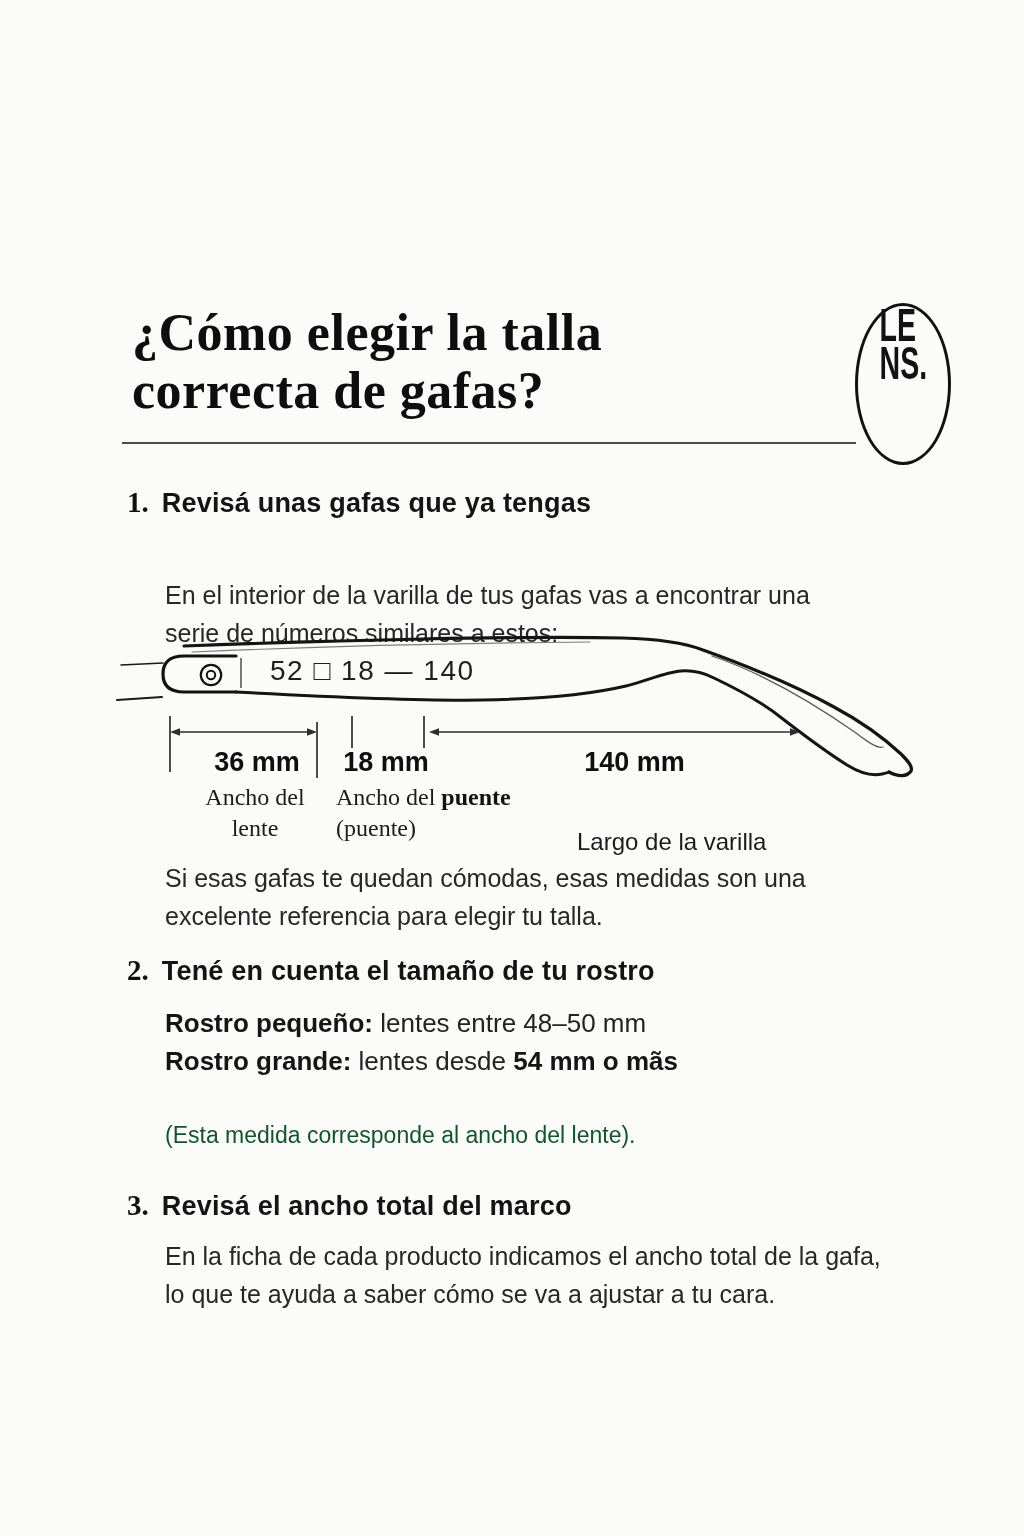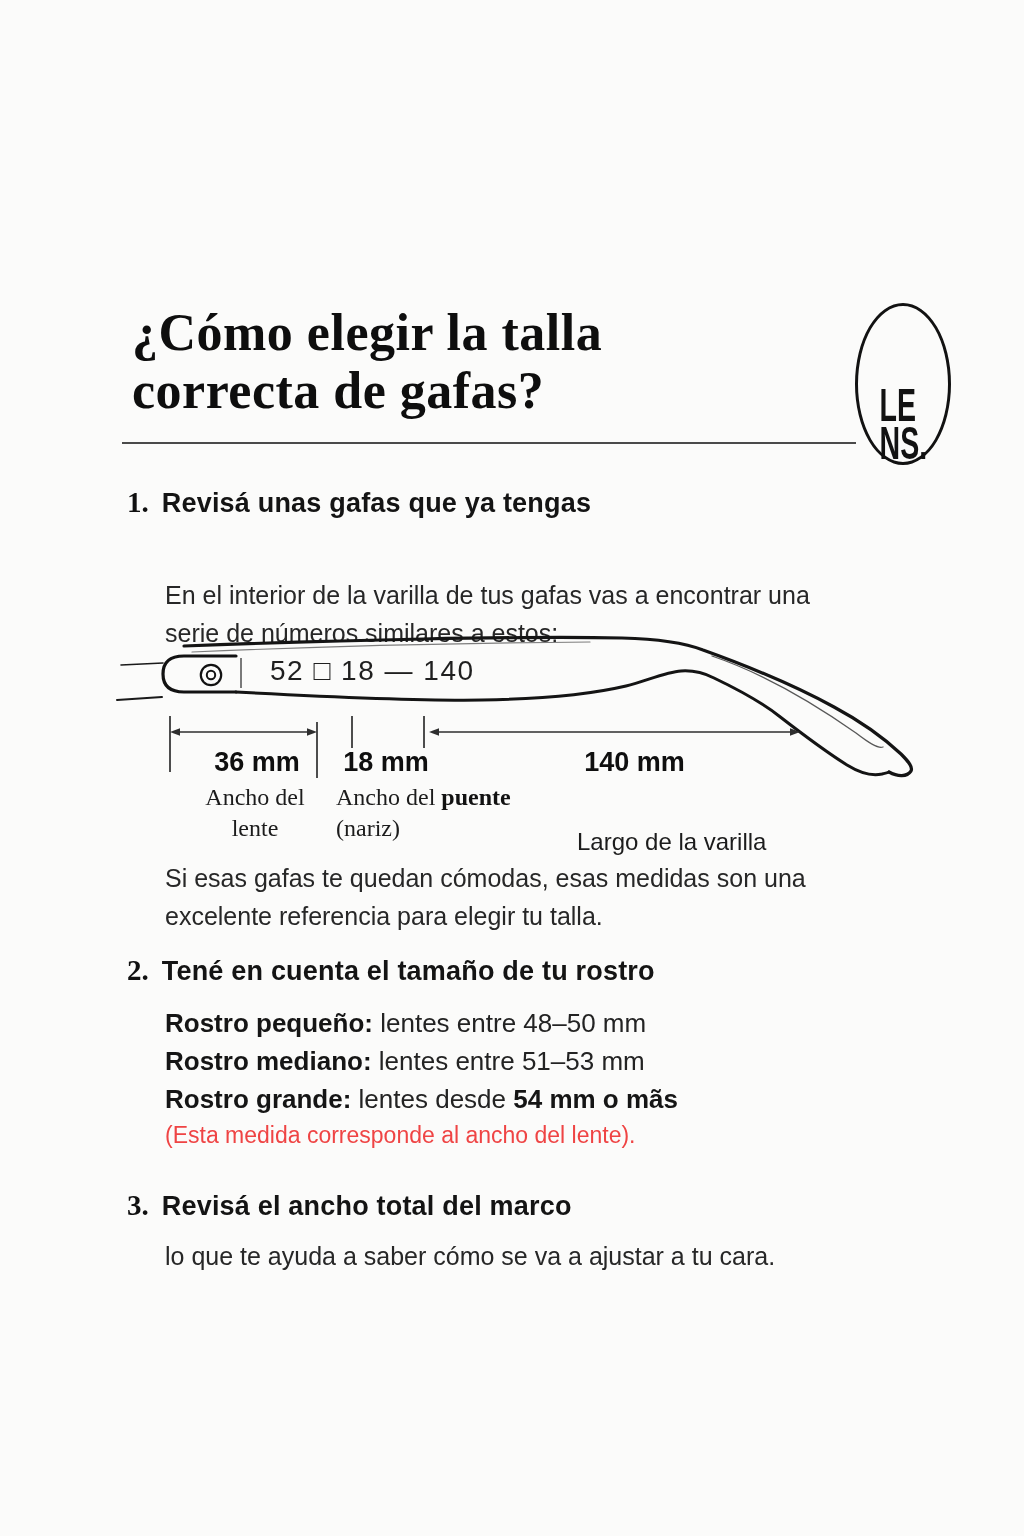--- a/index.html
+++ b/index.html
@@ -14,21 +14,21 @@
   .title{
     left:122px;top:294px;width:700px;
     font-family:"Liberation Serif",serif;font-weight:700;
     font-size:52px;line-height:58px;color:#0e0e0e;letter-spacing:.5px;
   }
   .title span{display:block;}
   
   .logo{
     left:855px;top:303px;width:96px;height:162px;
     border:3px solid #121212;border-radius:50%;
-    display:flex;align-items:flex-end;justify-content:center;
+    display:flex;align-items:flex-start;justify-content:center;
     background:transparent;box-sizing:border-box;
   }
   .logo-text{
     font-weight:700;font-size:46px;line-height:38px;color:#121212;
     transform:scaleX(.62);transform-origin:50% 50%;
     text-align:left;letter-spacing:0;
   }
   .logo-text span{display:block;}
   
   .rule{left:122px;top:442px;width:734px;height:0;border-top:2px solid #4a4a4a;}
@@ -41,21 +41,21 @@
   .sec3{left:127px;top:1189px;}
   
   .para{left:165px;font-size:25px;line-height:38px;color:#272727;white-space:nowrap;}
   .para span{display:block;}
   .p1{top:576px;}
   .p2{top:859px;}
   .p3{top:1237px;}
   
   .faces{left:165px;top:1004px;font-size:26px;line-height:38px;white-space:nowrap;color:#232323;}
   .faces b{font-weight:700;color:#151515;}
-  .note{left:165px;top:1122px;font-size:23px;color:#ef4444;white-space:nowrap;}
+  .note{left:165px;top:1122px;font-size:23px;color:#14532d;white-space:nowrap;}
   
   .temple-marking{
     left:270px;top:655px;font-size:28px;letter-spacing:1.5px;color:#1f1f1f;white-space:nowrap;
   }
   .dim-value{font-weight:700;font-size:27px;color:#0f0f0f;text-align:center;white-space:nowrap;}
   .dv52{left:182px;top:747px;width:150px;}
   .dv18{left:316px;top:747px;width:140px;}
   .dv140{left:552px;top:747px;width:165px;}
   .dim-caption{font-size:24px;line-height:31px;color:#1c1c1c;white-space:nowrap;}
   .dc1{left:180px;top:782px;width:150px;text-align:center;}
@@ -134,40 +134,40 @@
 <div class="abs dim-value dv52">36 mm</div>
 <div class="abs dim-value dv18">18 mm</div>
 <div class="abs dim-value dv140">140 mm</div>
 
 <div class="abs dim-caption dc1">
   <span>Ancho del</span>
   <span>lente</span>
 </div>
 <div class="abs dim-caption dc2">
   <span><i style="font-style:normal">Ancho del </i><b>puente</b></span>
-  <span>(nariz)</span>
+  <span>(puente)</span>
 </div>
 <div class="abs dim-caption dc3">Largo de la varilla</div>
 
 <div class="abs para p2">
   <span>Si esas gafas te quedan cómodas, esas medidas son una</span>
   <span>excelente referencia para elegir tu talla.</span>
 </div>
 
 <div class="abs sec sec2">
   <span class="sec-num">2.</span>
   <span class="sec-title">Tené en cuenta el tamaño de tu rostro</span>
 </div>
 
 <div class="abs faces">
   <div><b>Rostro pequeño:</b><span> lentes entre 48–50 mm</span><b></b></div>
-  <div><b>Rostro mediano:</b><span> lentes entre 51–53 mm</span><b></b></div>
   <div><b>Rostro grande:</b><span> lentes desde </span><b>54 mm o mãs</b></div>
 </div>
 <div class="abs note">(Esta medida corresponde al ancho del lente).</div>
 
 <div class="abs sec sec3">
   <span class="sec-num">3.</span>
   <span class="sec-title">Revisá el ancho total del marco</span>
 </div>
 <div class="abs para p3">
+  <span>En la ficha de cada producto indicamos el ancho total de la gafa,</span>
   <span>lo que te ayuda a saber cómo se va a ajustar a tu cara.</span>
 </div>
 
 </body></html>

